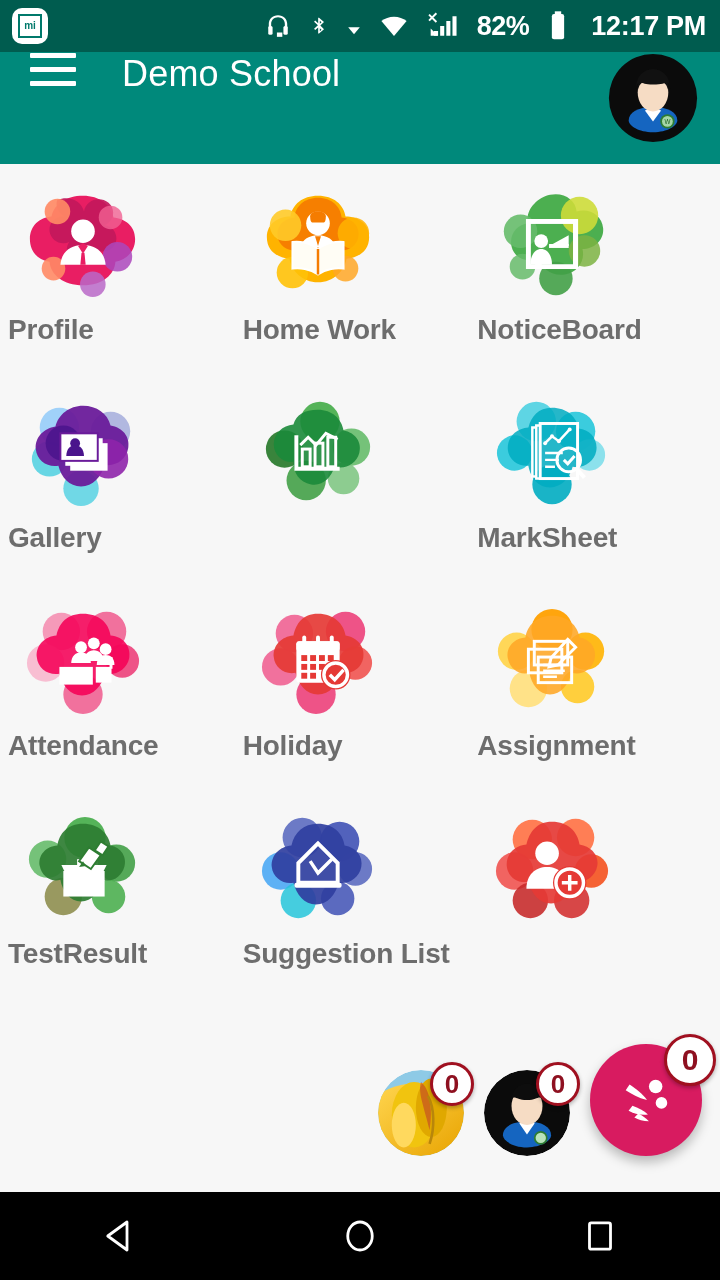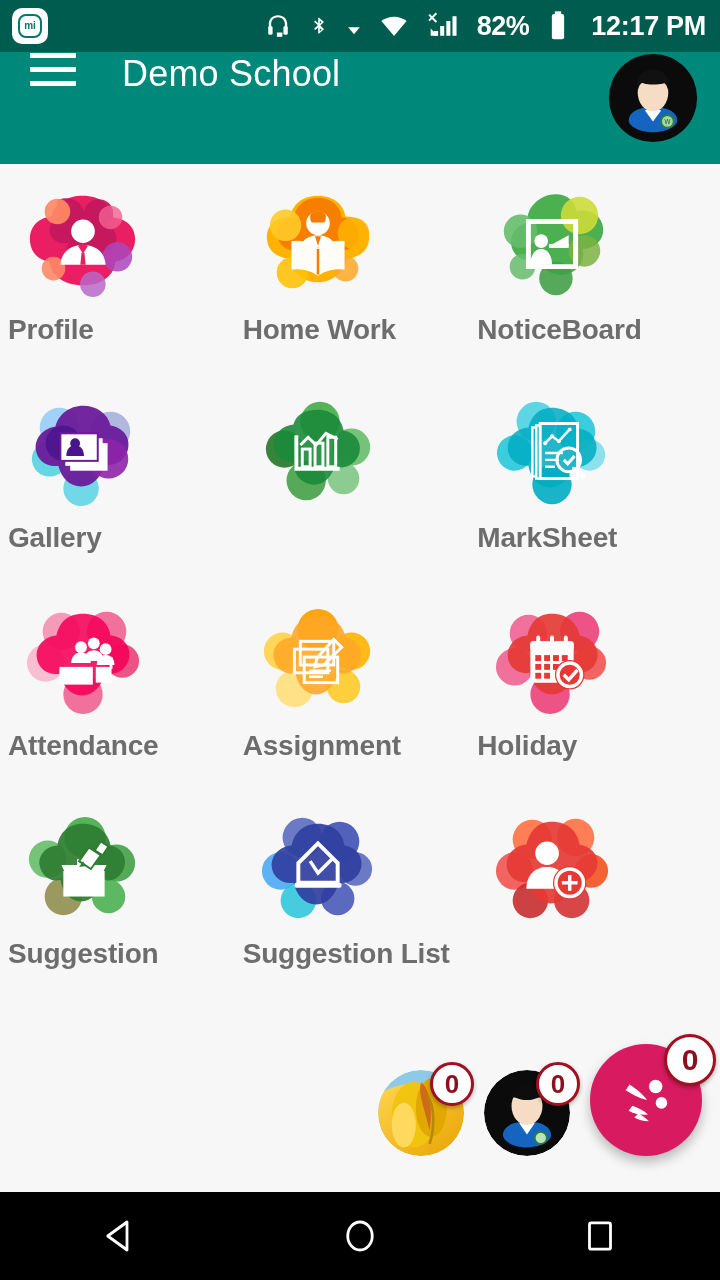--- a/index.html
+++ b/index.html
@@ -14,21 +14,21 @@
   
   .statusbar {
     height: 52px; background: #005c4f;
     display:flex; align-items:center; padding: 0 14px 0 12px; color:#fff;
   }
   .mi-badge {
     width:36px; height:36px; border-radius:10px; background:#fff;
     display:flex; align-items:center; justify-content:center;
   }
   .mi-badge .ring {
-    width:24px;height:24px;border-radius:8px;border:2px solid #00796b;
+    width:24px;height:24px;border-radius:0;border:2px solid #00796b;
     display:flex;align-items:center;justify-content:center;
     font-size:10px;font-weight:bold;color:#00796b;line-height:1;
   }
   .status-right { margin-left:auto; display:flex; align-items:center; gap:18px; }
   .status-right svg { display:block; }
   .battpct { font-size:27px; font-weight:700; letter-spacing:-.5px; }
   .clock { font-size:27px; font-weight:700; letter-spacing:-.3px; margin-left:4px;}
 
   
   .appbar {
@@ -297,39 +297,20 @@
           <circle cx="83" cy="44" r="6" fill="#fff"></circle>
           <path d="M48 58c0-7 5-11 10-11s10 4 10 11z" fill="#fff"></path>
           <path d="M61 56c0-7 5-11 10-11s10 4 10 11z" fill="#fff"></path>
           <path d="M74 60c0-7 4-10 9-10s9 3 9 10z" fill="#fff"></path>
           <rect x="36" y="62" width="34" height="18" fill="#fff"></rect>
           <rect x="73" y="62" width="16" height="16" fill="#fff"></rect>
           <path d="M80 52h10v12h-3V56h-7z" fill="#fff"></path>
         </svg>
       </div>
       <div class="label">Attendance</div>
-    </div>
-
-    <div class="cell">
-      <div class="art">
-        <svg width="118" height="112" viewBox="0 0 120 112">
-          <circle cx="60" cy="24" r="21" fill="#ffa000" opacity=".95"></circle>
-          <circle cx="94" cy="46" r="19" fill="#ffb300" opacity=".9"></circle>
-          <circle cx="24" cy="46" r="19" fill="#ffd54f" opacity=".95"></circle>
-          <circle cx="36" cy="84" r="19" fill="#ffe082" opacity=".95"></circle>
-          <circle cx="86" cy="82" r="17" fill="#ffca28" opacity=".9"></circle>
-          <path d="M60 10c16 0 26 10 28 22 12 2 18 12 15 23-3 10-13 16-23 13-3 12-11 22-22 22s-19-10-21-22c-10 3-20-4-22-15-2-11 6-20 18-21C35 20 44 10 60 10z" fill="#ffa726" opacity=".88"></path>
-          <rect x="42" y="36" width="34" height="24" fill="none" stroke="#fff" stroke-width="3"></rect>
-          <rect x="36" y="44" width="34" height="24" fill="none" stroke="#fff" stroke-width="3"></rect>
-          <rect x="46" y="52" width="34" height="26" fill="none" stroke="#fff" stroke-width="3"></rect>
-          <path d="M51 60h22M51 66h22M51 72h14" stroke="#fff" stroke-width="2.5"></path>
-          <path d="M76 34l8 8-18 18-9 2 2-9z" fill="none" stroke="#fff" stroke-width="3"></path>
-        </svg>
-      </div>
-      <div class="label">Assignment</div>
     </div>
 
     <div class="cell">
       <div class="art">
         <svg width="118" height="112" viewBox="0 0 120 112">
           <circle cx="36" cy="28" r="19" fill="#f06292" opacity=".9"></circle>
           <circle cx="88" cy="26" r="20" fill="#ec407a" opacity=".9"></circle>
           <circle cx="22" cy="62" r="19" fill="#f06292" opacity=".9"></circle>
           <circle cx="98" cy="58" r="17" fill="#ef5350" opacity=".9"></circle>
           <circle cx="58" cy="90" r="20" fill="#ec407a" opacity=".9"></circle>
@@ -355,35 +336,54 @@
           <circle cx="78" cy="70" r="12" fill="none" stroke="#fff" stroke-width="3.5"></circle>
           <path d="M72 70l5 5 9-10" stroke="#fff" stroke-width="3.5" fill="none"></path>
         </svg>
       </div>
       <div class="label">Holiday</div>
     </div>
 
     <div class="cell">
       <div class="art">
         <svg width="118" height="112" viewBox="0 0 120 112">
+          <circle cx="60" cy="24" r="21" fill="#ffa000" opacity=".95"></circle>
+          <circle cx="94" cy="46" r="19" fill="#ffb300" opacity=".9"></circle>
+          <circle cx="24" cy="46" r="19" fill="#ffd54f" opacity=".95"></circle>
+          <circle cx="36" cy="84" r="19" fill="#ffe082" opacity=".95"></circle>
+          <circle cx="86" cy="82" r="17" fill="#ffca28" opacity=".9"></circle>
+          <path d="M60 10c16 0 26 10 28 22 12 2 18 12 15 23-3 10-13 16-23 13-3 12-11 22-22 22s-19-10-21-22c-10 3-20-4-22-15-2-11 6-20 18-21C35 20 44 10 60 10z" fill="#ffa726" opacity=".88"></path>
+          <rect x="42" y="36" width="34" height="24" fill="none" stroke="#fff" stroke-width="3"></rect>
+          <rect x="36" y="44" width="34" height="24" fill="none" stroke="#fff" stroke-width="3"></rect>
+          <rect x="46" y="52" width="34" height="26" fill="none" stroke="#fff" stroke-width="3"></rect>
+          <path d="M51 60h22M51 66h22M51 72h14" stroke="#fff" stroke-width="2.5"></path>
+          <path d="M76 34l8 8-18 18-9 2 2-9z" fill="none" stroke="#fff" stroke-width="3"></path>
+        </svg>
+      </div>
+      <div class="label">Assignment</div>
+    </div>
+
+    <div class="cell">
+      <div class="art">
+        <svg width="118" height="112" viewBox="0 0 120 112">
           <circle cx="62" cy="24" r="21" fill="#4caf50" opacity=".95"></circle>
           <circle cx="94" cy="50" r="19" fill="#43a047" opacity=".9"></circle>
           <circle cx="24" cy="46" r="19" fill="#66bb6a" opacity=".9"></circle>
           <circle cx="40" cy="84" r="19" fill="#7a7a2e" opacity=".75"></circle>
           <circle cx="86" cy="84" r="17" fill="#4caf50" opacity=".9"></circle>
           <path d="M60 10c16 0 26 10 28 22 11 2 17 12 14 22-3 10-12 16-22 13-3 12-11 22-22 22s-19-10-21-22c-10 3-19-4-21-14-2-11 6-20 18-21C36 20 44 10 60 10z" fill="#2e7d32" opacity=".92"></path>
           <rect x="40" y="58" width="42" height="26" fill="#fff"></rect>
           <path d="M38 52h46l-4 8H42z" fill="#fff"></path>
           <path d="M54 46h16v6H54z" fill="#fff"></path>
           <path d="M66 34l12 8-10 14-12-8z" fill="#fff" stroke="#2e7d32" stroke-width="2"></path>
           <path d="M78 28l8 5-6 9-8-5z" fill="#fff" stroke="#2e7d32" stroke-width="2"></path>
           <path d="M60 48l-4 6 7-1z" fill="#2e7d32"></path>
         </svg>
       </div>
-      <div class="label">Suggestion</div>
+      <div class="label">TestResult</div>
     </div>
 
     <div class="cell">
       <div class="art">
         <svg width="118" height="112" viewBox="0 0 120 112">
           <circle cx="44" cy="24" r="20" fill="#5c6bc0" opacity=".9"></circle>
           <circle cx="82" cy="28" r="20" fill="#3f51b5" opacity=".9"></circle>
           <circle cx="22" cy="58" r="19" fill="#42a5f5" opacity=".85"></circle>
           <circle cx="98" cy="56" r="17" fill="#5c6bc0" opacity=".9"></circle>
           <circle cx="40" cy="88" r="18" fill="#26c6da" opacity=".85"></circle>

